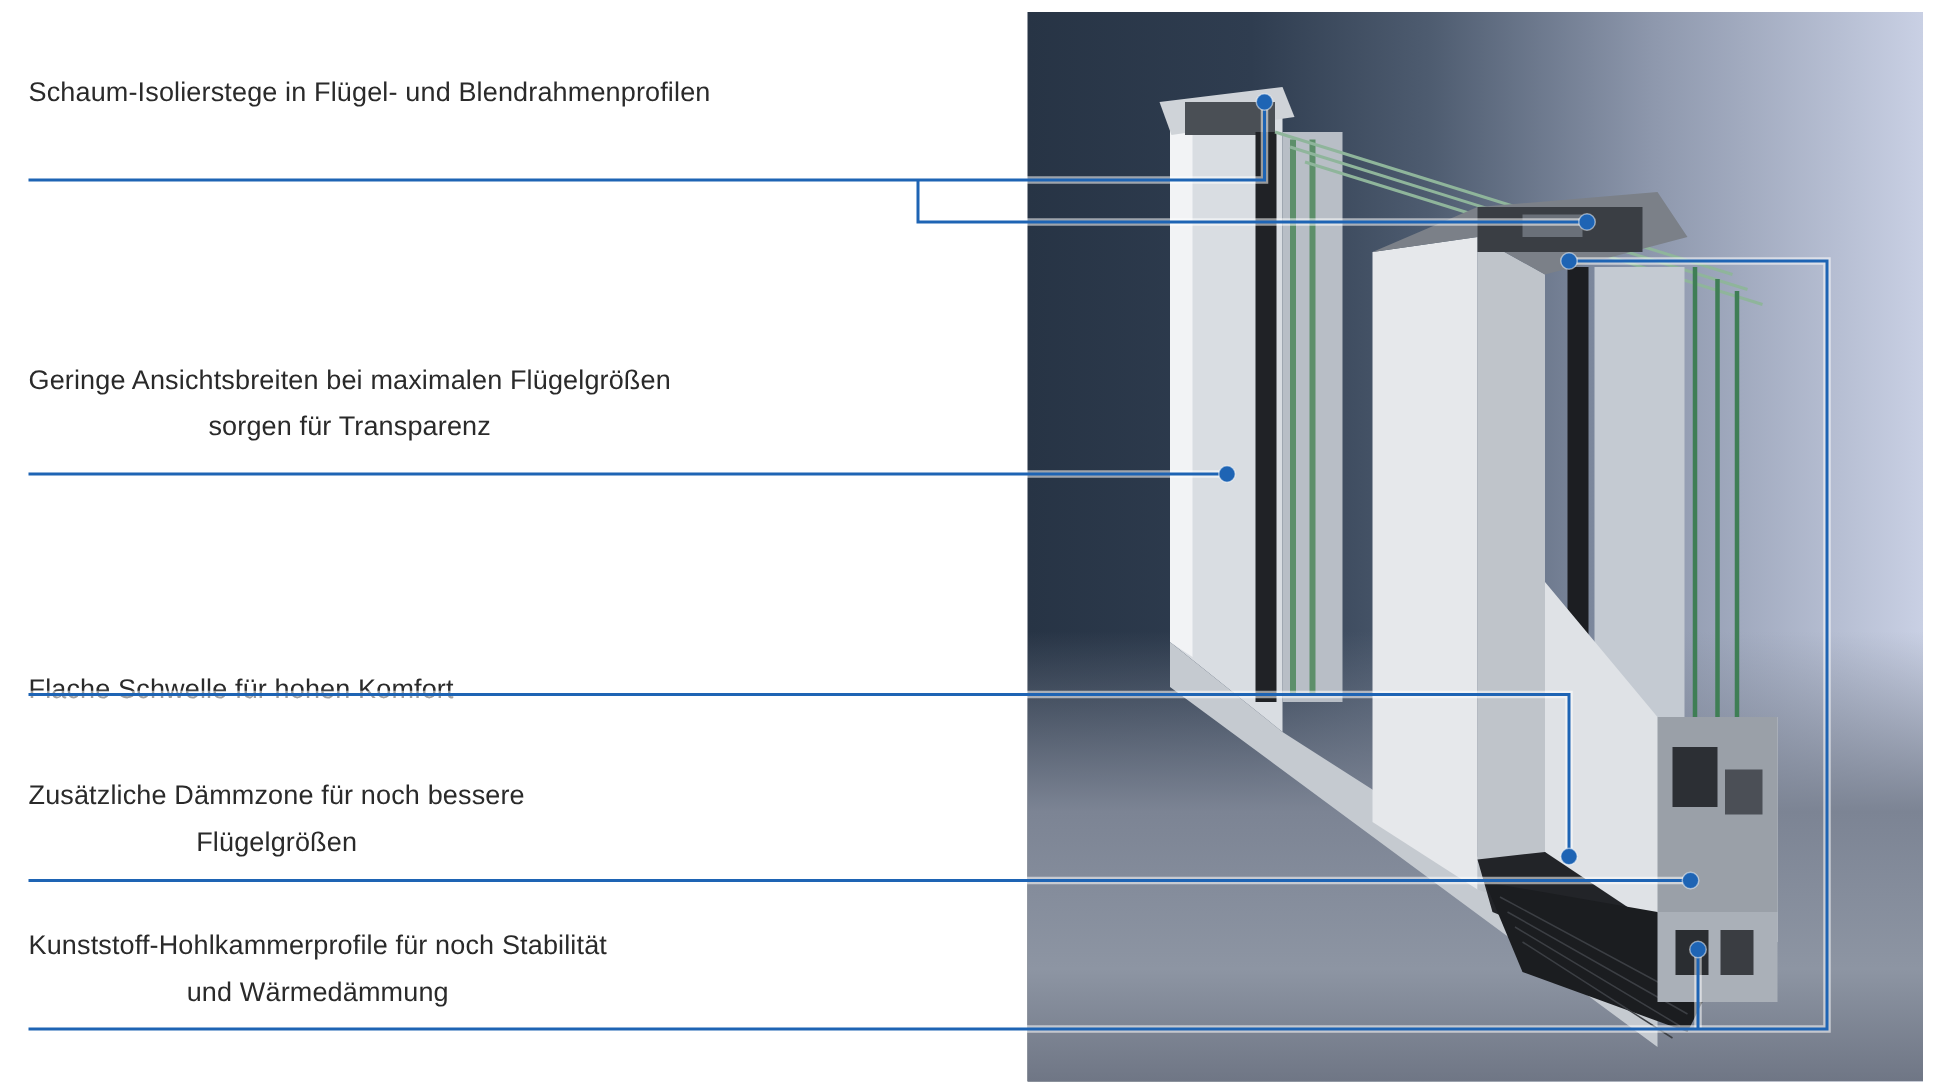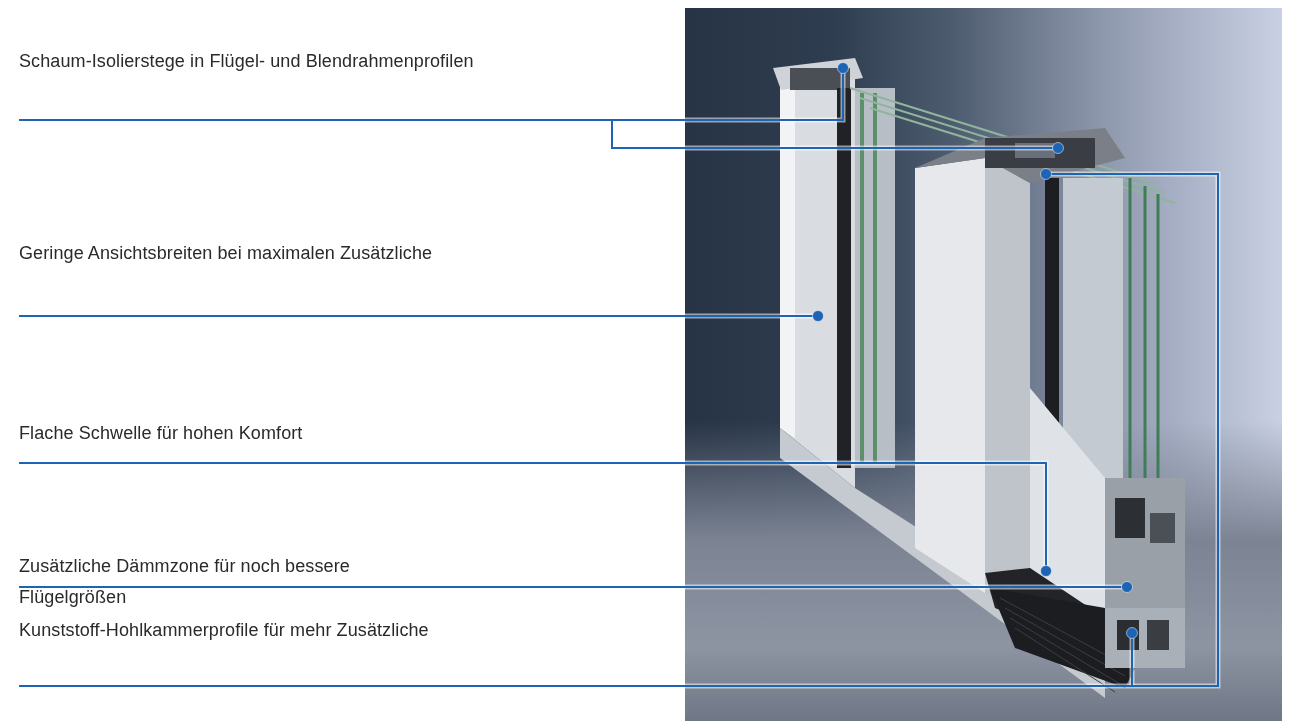--- a/index.html
+++ b/index.html
@@ -1,44 +1,46 @@
 <!DOCTYPE html>
 <html><head>
 <meta charset="utf-8">
 <style>
   html, body { margin:0; padding:0; background:#ffffff; }
   body { width:1290px; height:726px; position:relative; overflow:hidden;
          font-family:"DejaVu Sans", sans-serif; }
   .label { position:absolute; left:19px; color:#2a2a2a; font-size:18px; line-height:31px;
            letter-spacing:0.1px; font-family:"Liberation Sans", sans-serif; }
-  .label span { display:block; }
+  .label span { display:block;text-align:center; }
   .photo { position:absolute; left:685px; top:8px; width:597px; height:713px; overflow:hidden;
            background: linear-gradient(90deg, #273445 0%, #2f3d50 25%, #4e5c70 45%, #8e98ad 70%, #c9d0e4 100%); }
   .photo .floor { position:absolute; left:0; right:0; bottom:0; height:300px;
            background: linear-gradient(180deg, rgba(120,128,142,0) 0%, #7c8494 40%, #8d95a3 75%, #6f7685 100%); }
   svg.overlay { position:absolute; left:0; top:0; width:1290px; height:726px; }
 </style>
 </head>
 <body>
 
 <div class="label" style="top:46px;">
   <span>Schaum-Isolierstege in Flügel- und Blendrahmenprofilen</span>
 </div>
 <div class="label" style="top:238px;">
-  <span>Geringe Ansichtsbreiten bei maximalen Zusätzliche</span>
+  <span>Geringe Ansichtsbreiten bei maximalen Flügelgrößen</span>
+  <span>sorgen für Transparenz</span>
 </div>
-<div class="label" style="top:418px;">
+<div class="label" style="top:444px;">
   <span>Flache Schwelle für hohen Komfort</span>
 </div>
-<div class="label" style="top:515px;margin-top:36px;">
+<div class="label" style="top:515px;">
   <span>Zusätzliche Dämmzone für noch bessere</span>
   <span>Flügelgrößen</span>
 </div>
 <div class="label" style="top:615px;">
-  <span>Kunststoff-Hohlkammerprofile für mehr Zusätzliche</span>
+  <span>Kunststoff-Hohlkammerprofile für noch Stabilität</span>
+  <span>und Wärmedämmung</span>
 </div>
 
 <div class="photo">
   <div class="floor"></div>
   <svg width="597" height="713" viewBox="0 0 597 713" style="position:absolute;left:0;top:0;">
 
     <polygon points="95,65 170,55 170,480 95,420" fill="#d9dde2"></polygon>
     <polygon points="95,65 110,62 110,430 95,420" fill="#f2f3f5"></polygon>
 
     <polygon points="88,60 170,50 178,70 96,82" fill="#cfd3d8"></polygon>

